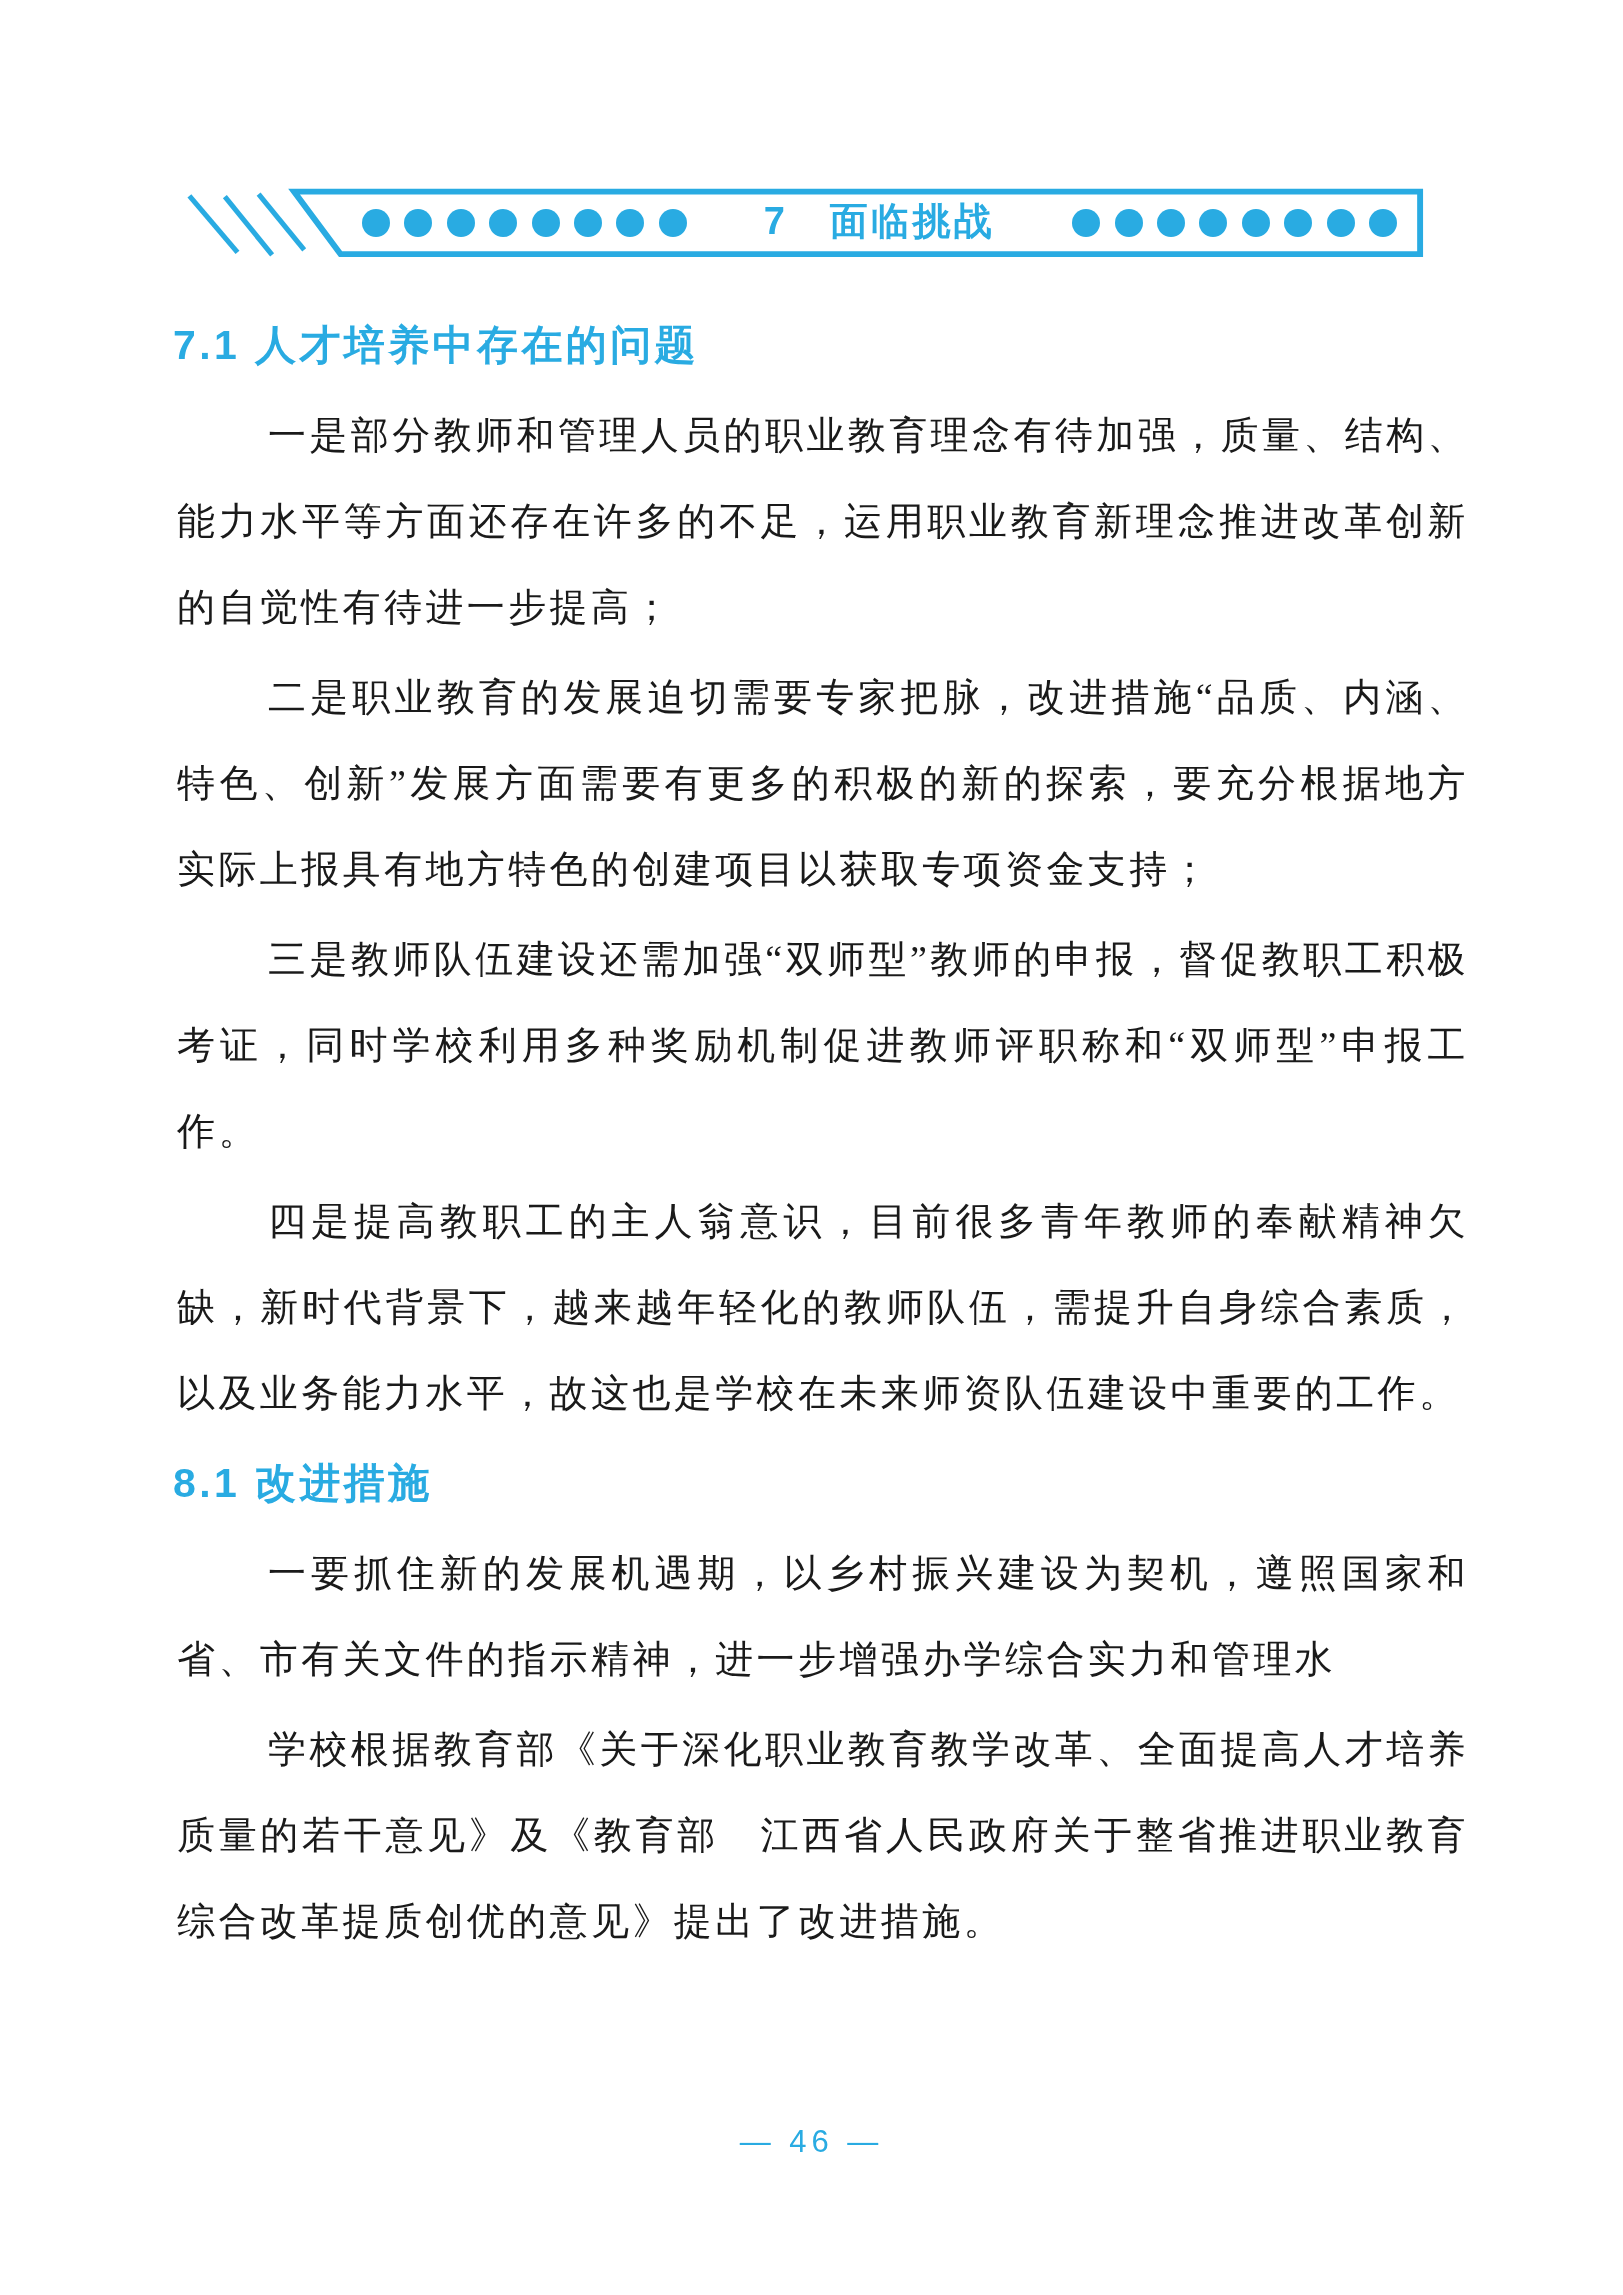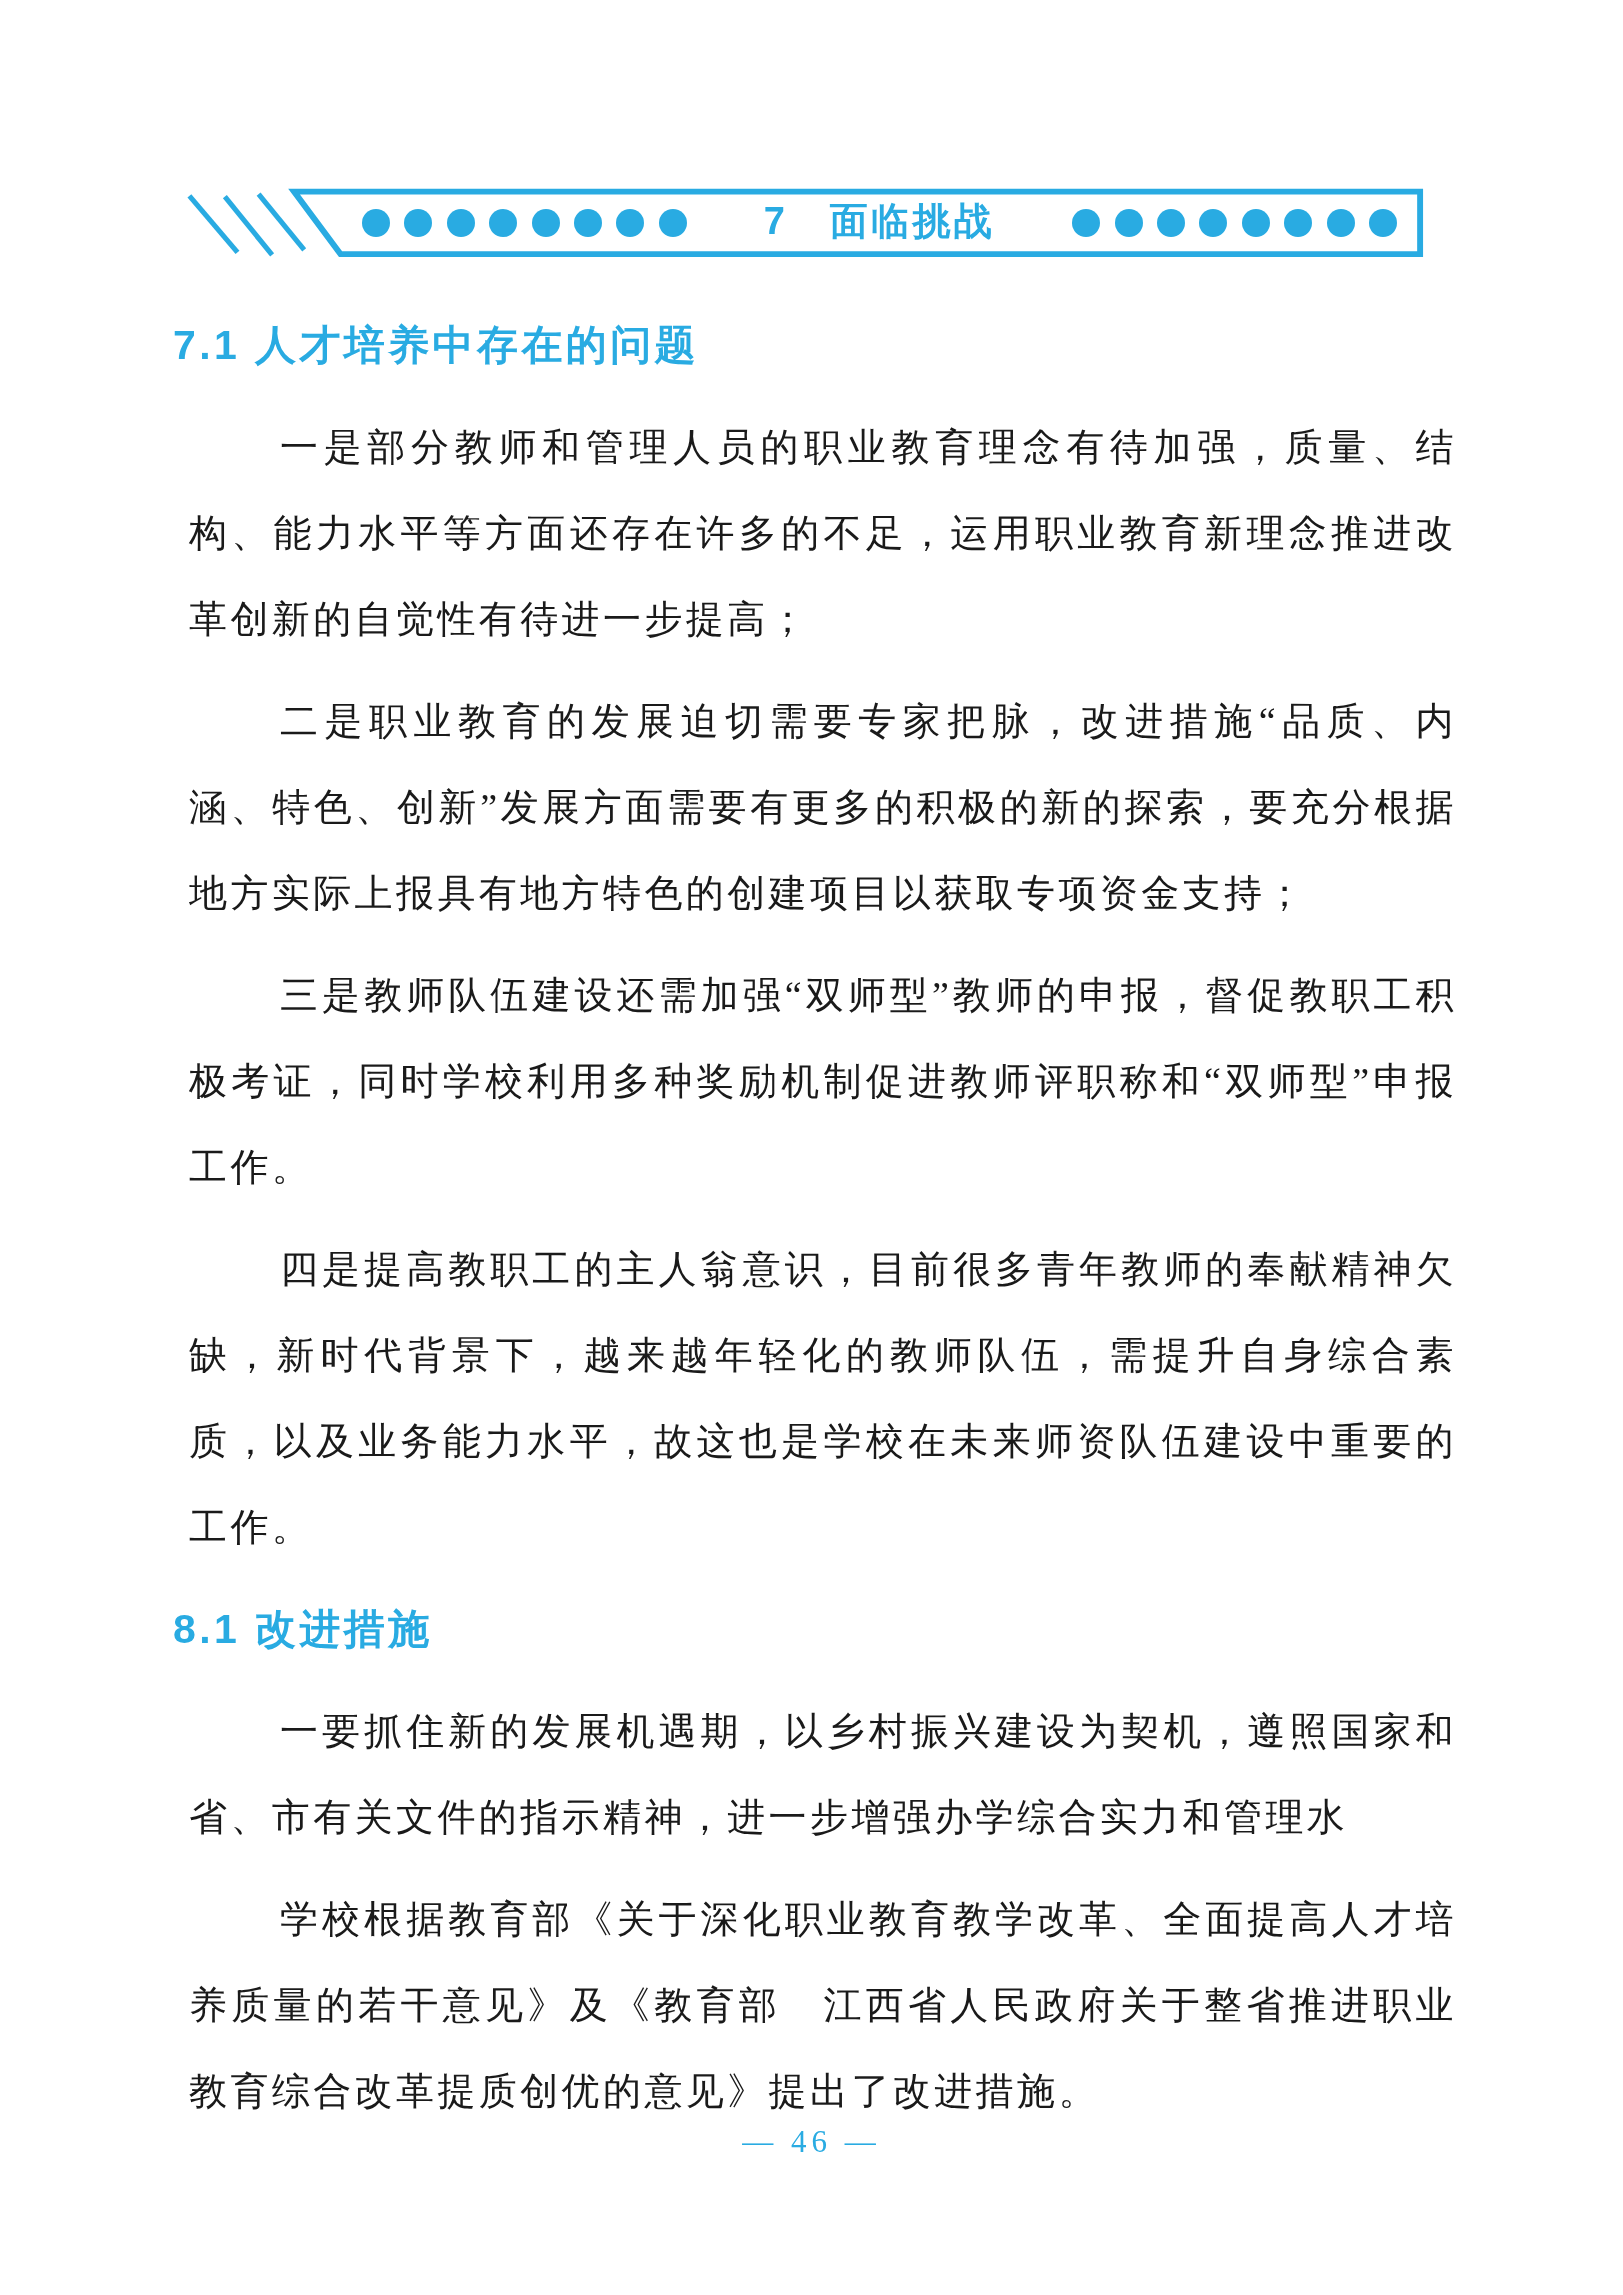--- a/index.html
+++ b/index.html
@@ -52,36 +52,36 @@
   .section-heading {
     margin: 0;
     font-family: "Liberation Sans", sans-serif;
     font-weight: bold;
     font-size: 41px;
     line-height: 86px;
     letter-spacing: 3.4px;
     color: var(--accent);
   }
   .para {
-    margin: 16px;
+    margin: 4px;
     font-size: 38px;
     line-height: 86px;
     letter-spacing: 3.4px;
     text-align: justify;
     text-indent: 91px;
     color: var(--ink);
   }
 
   
   .page-number {
     position: absolute;
     left: 0; right: 0;
     top: 2124px;
     text-align: center;
-    font-family: Liberation Serif, serif;
+    font-family: Liberation Sans, sans-serif;
     font-size: 31px;
     letter-spacing: 5px;
     color: var(--accent);
   }
 </style>
 </head>
 <body>
 
 <div class="page">
 

